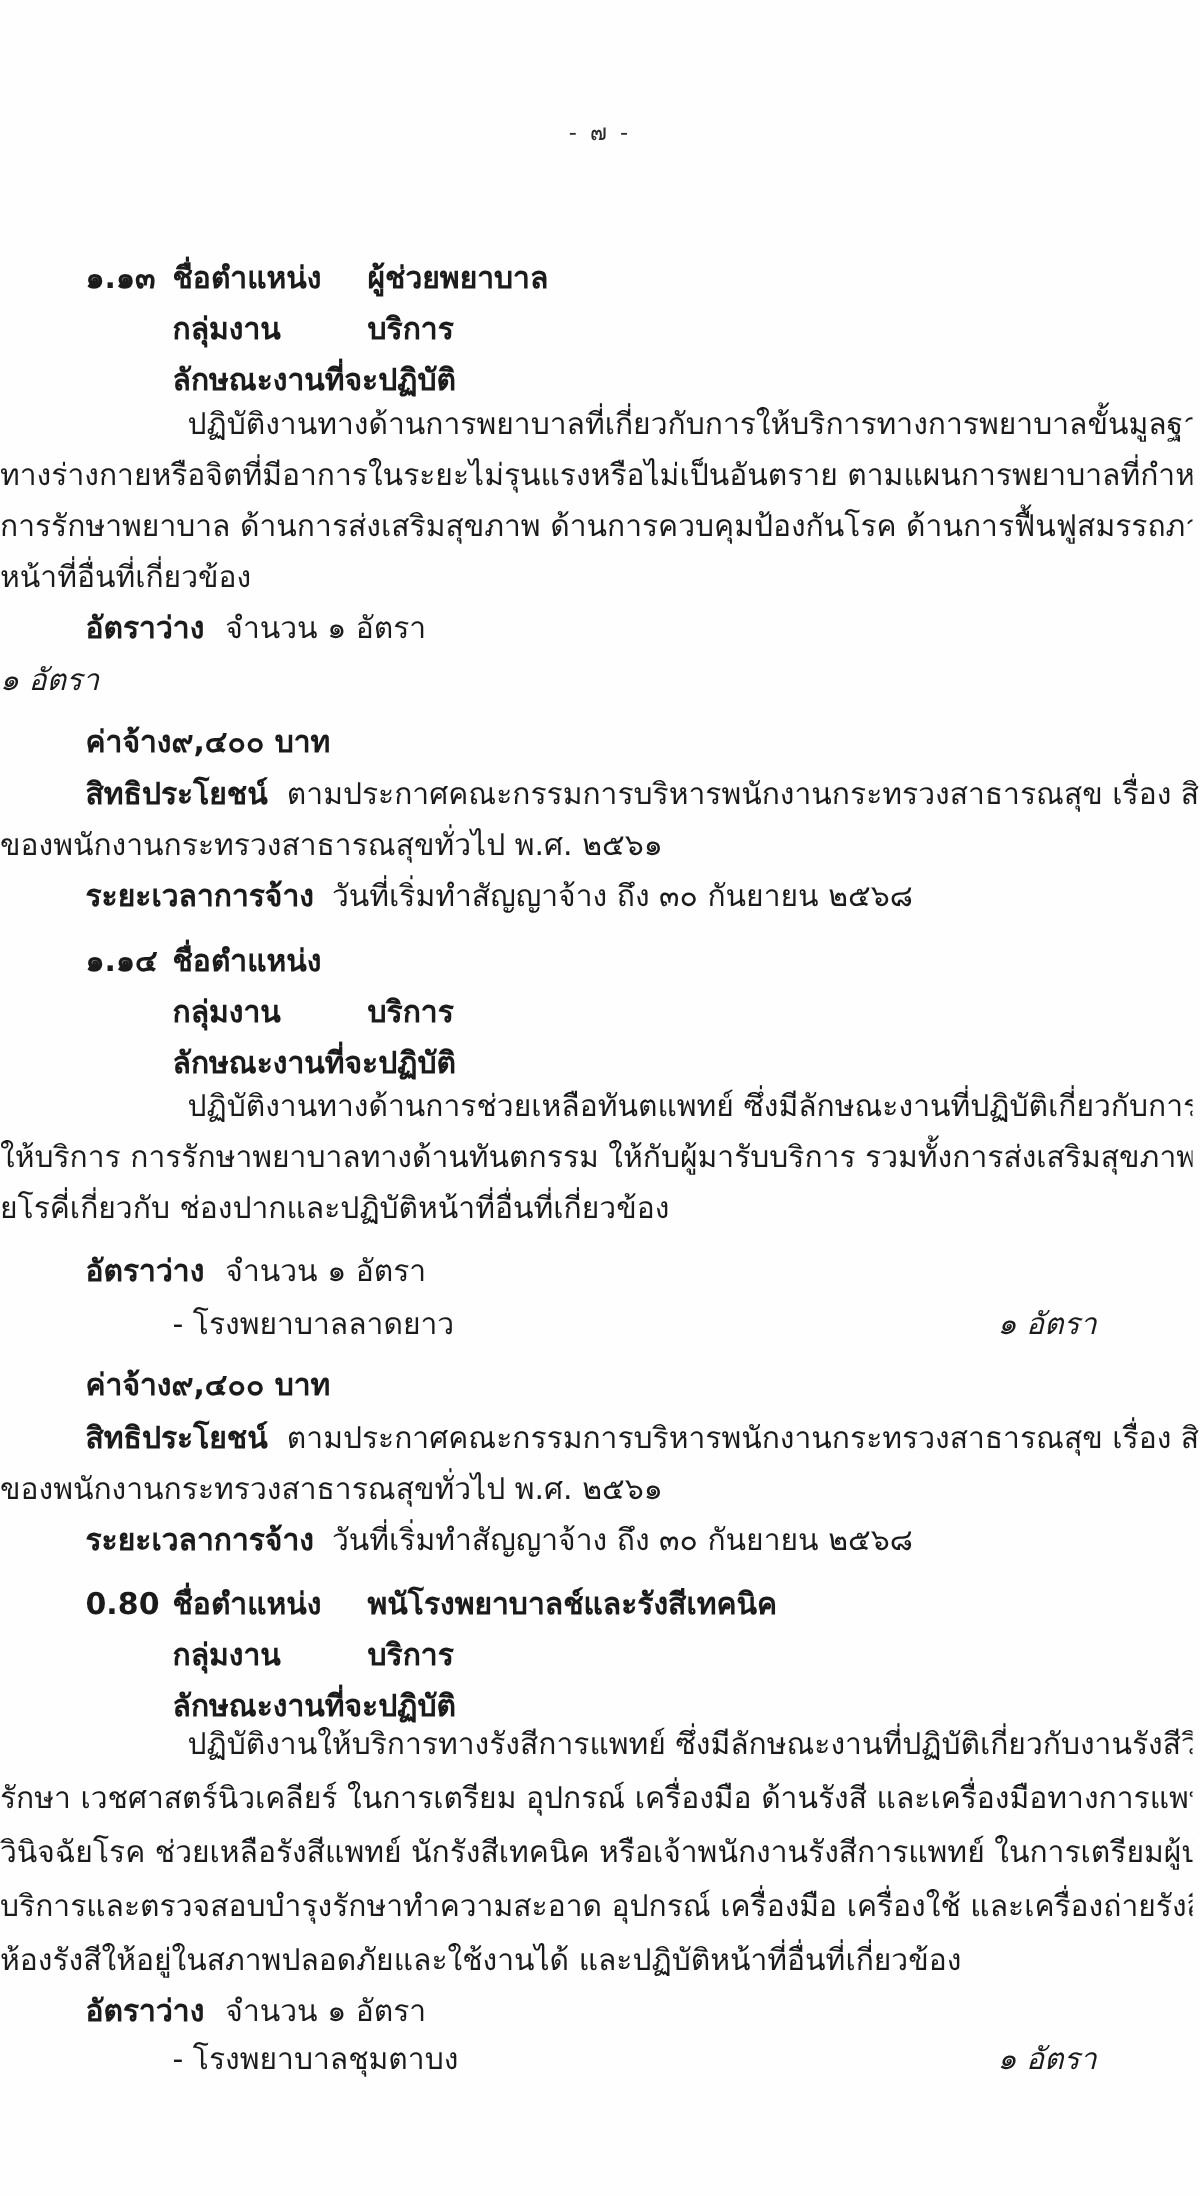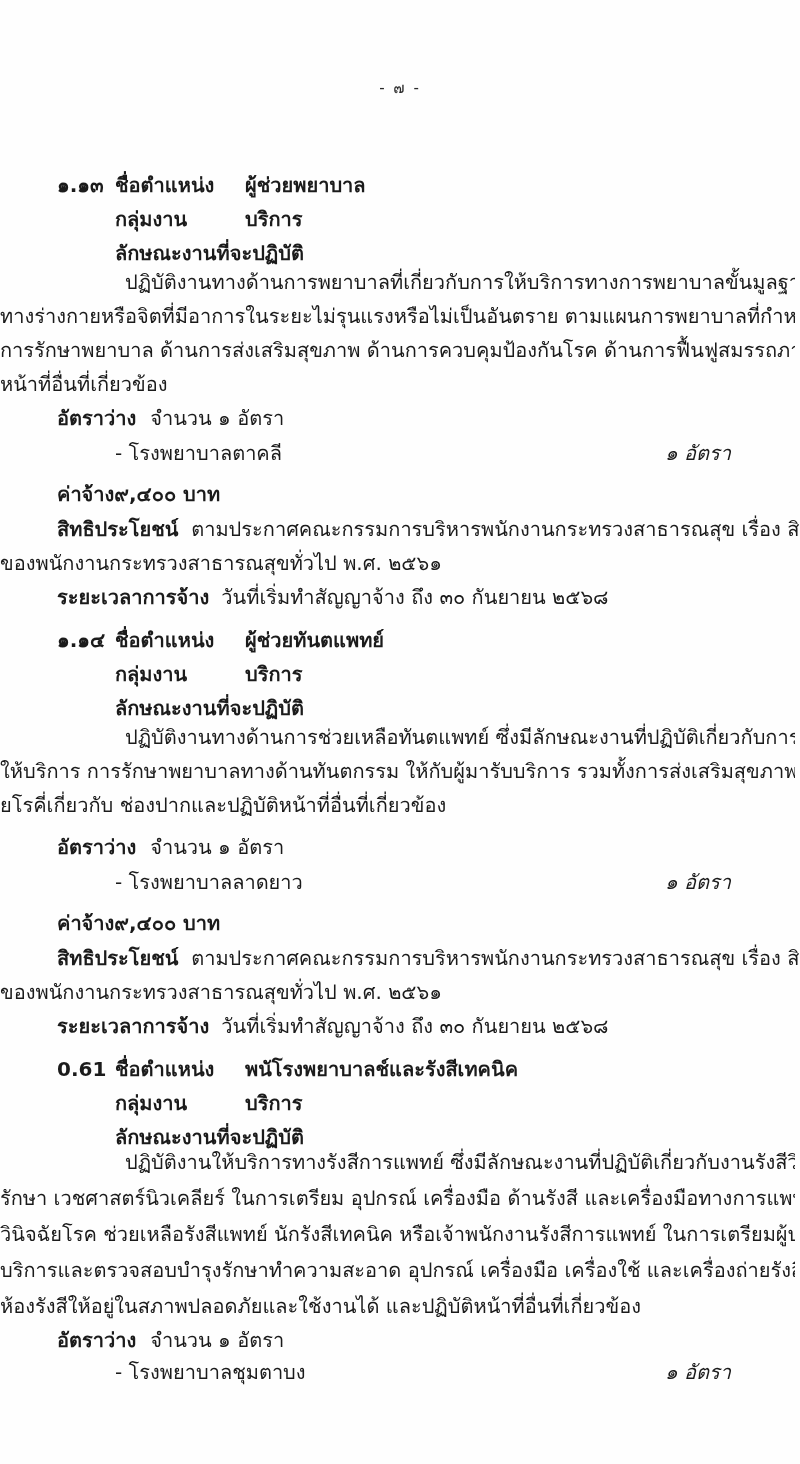--- a/index.html
+++ b/index.html
@@ -114,40 +114,38 @@
     <div class="para">
       <div class="pline first">ปฏิบัติงานทางด้านการพยาบาลที่เกี่ยวกับการให้บริการทางการพยาบาลขั้นมูลฐานแก่ผู้ป่วย</div>
       <div class="pline">ทางร่างกายหรือจิตที่มีอาการในระยะไม่รุนแรงหรือไม่เป็นอันตราย ตามแผนการพยาบาลที่กำหนดไว้ในด้าน</div>
       <div class="pline">การรักษาพยาบาล ด้านการส่งเสริมสุขภาพ ด้านการควบคุมป้องกันโรค ด้านการฟื้นฟูสมรรถภาพ และปฏิบัติ</div>
       <div class="pline last">หน้าที่อื่นที่เกี่ยวข้อง</div>
     </div>
     <div class="vrow">
       <span class="b">อัตราว่าง</span><span>จำนวน ๑ อัตรา</span>
     </div>
     <div class="hosprow">
-      <span class="name">- โรงพยาบาลตาคลี</span>
       <span class="cnt">๑ อัตรา</span>
     </div>
     <div class="wagerow">
       <span>ค่าจ้าง</span><span class="val">๙,๔๐๐ บาท</span>
     </div>
     <div class="benl1">
       <span class="b">สิทธิประโยชน์</span>&nbsp; <span>ตามประกาศคณะกรรมการบริหารพนักงานกระทรวงสาธารณสุข เรื่อง สิทธิประโยชน์</span>
     </div>
     <div class="benl2">ของพนักงานกระทรวงสาธารณสุขทั่วไป พ.ศ. ๒๕๖๑</div>
     <div class="durrow">
       <span class="b">ระยะเวลาการจ้าง</span><span>วันที่เริ่มทำสัญญาจ้าง ถึง ๓๐ กันยายน ๒๕๖๘</span>
     </div>
   </div>
 
   <div class="sec2">
     <div class="hrow">
       <span class="id">๑.๑๔</span>
       <span class="lab">ชื่อตำแหน่ง</span>
-      <span>ผู้ช่วยทันตแพทย์</span>
     </div>
     <div class="hrow">
       <span class="id"></span>
       <span class="lab">กลุ่มงาน</span>
       <span>บริการ</span>
     </div>
     <div class="hrow">
       <span class="id"></span>
       <span>ลักษณะงานที่จะปฏิบัติ</span>
     </div>
@@ -170,21 +168,21 @@
       <span class="b">สิทธิประโยชน์</span>&nbsp; <span>ตามประกาศคณะกรรมการบริหารพนักงานกระทรวงสาธารณสุข เรื่อง สิทธิประโยชน์</span>
     </div>
     <div class="benl2">ของพนักงานกระทรวงสาธารณสุขทั่วไป พ.ศ. ๒๕๖๑</div>
     <div class="durrow">
       <span class="b">ระยะเวลาการจ้าง</span><span>วันที่เริ่มทำสัญญาจ้าง ถึง ๓๐ กันยายน ๒๕๖๘</span>
     </div>
   </div>
 
   <div class="sec3">
     <div class="hrow">
-      <span class="id">0.61</span>
+      <span class="id">0.80</span>
       <span class="lab">ชื่อตำแหน่ง</span>
       <span>พนัโรงพยาบาลช์และรังสีเทคนิค</span>
     </div>
     <div class="hrow">
       <span class="id"></span>
       <span class="lab">กลุ่มงาน</span>
       <span>บริการ</span>
     </div>
     <div class="hrow">
       <span class="id"></span>

